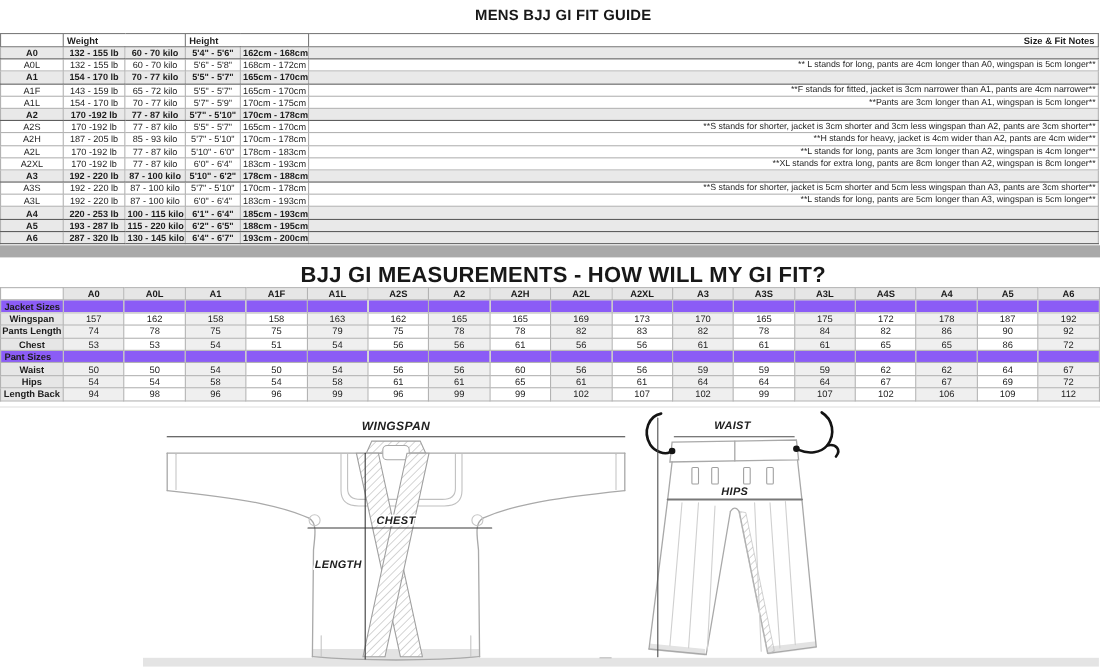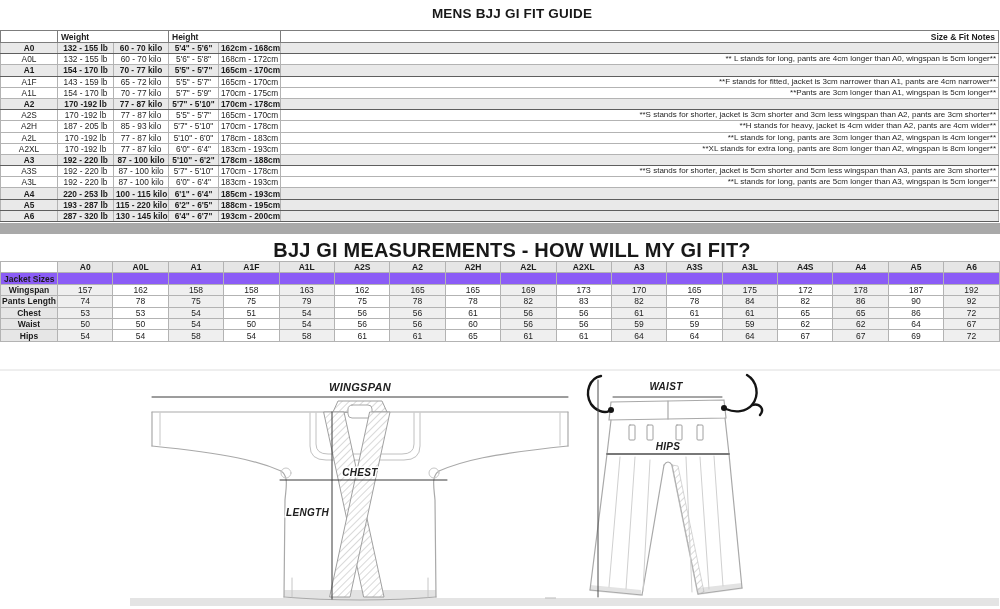--- a/index.html
+++ b/index.html
@@ -324,20 +324,40 @@
         <td class="shade">56</td>
         <td>56</td>
         <td class="shade">61</td>
         <td>61</td>
         <td class="shade">61</td>
         <td>65</td>
         <td class="shade">65</td>
         <td>86</td>
         <td class="shade">72</td>
       </tr>
+      <tr class="section">
+        <td class="rowlabel left">Pant Sizes</td>
+        <td></td>
+        <td></td>
+        <td></td>
+        <td></td>
+        <td></td>
+        <td></td>
+        <td></td>
+        <td></td>
+        <td></td>
+        <td></td>
+        <td></td>
+        <td></td>
+        <td></td>
+        <td></td>
+        <td></td>
+        <td></td>
+        <td></td>
+      </tr>
       <tr>
         <td class="rowlabel">Waist</td>
         <td class="shade">50</td>
         <td>50</td>
         <td class="shade">54</td>
         <td>50</td>
         <td class="shade">54</td>
         <td>56</td>
         <td class="shade">56</td>
         <td>60</td>
@@ -364,20 +384,40 @@
         <td class="shade">61</td>
         <td>61</td>
         <td class="shade">64</td>
         <td>64</td>
         <td class="shade">64</td>
         <td>67</td>
         <td class="shade">67</td>
         <td>69</td>
         <td class="shade">72</td>
       </tr>
+      <tr>
+        <td class="rowlabel">Length Back</td>
+        <td class="shade">94</td>
+        <td>98</td>
+        <td class="shade">96</td>
+        <td>96</td>
+        <td class="shade">99</td>
+        <td>96</td>
+        <td class="shade">99</td>
+        <td>99</td>
+        <td class="shade">102</td>
+        <td>107</td>
+        <td class="shade">102</td>
+        <td>99</td>
+        <td class="shade">107</td>
+        <td>102</td>
+        <td class="shade">106</td>
+        <td>109</td>
+        <td class="shade">112</td>
+      </tr>
     </tbody>
 </table>
 
 <svg id="diagram" width="1000" height="241" viewBox="0 0 1000 241">
   <defs>
     <pattern id="hatch" width="5" height="5" patternTransform="rotate(45)" patternUnits="userSpaceOnUse">
       <line x1="0" y1="0" x2="0" y2="5" stroke="#c4c4c4" stroke-width="1.3"></line>
     </pattern>
   </defs>
 

